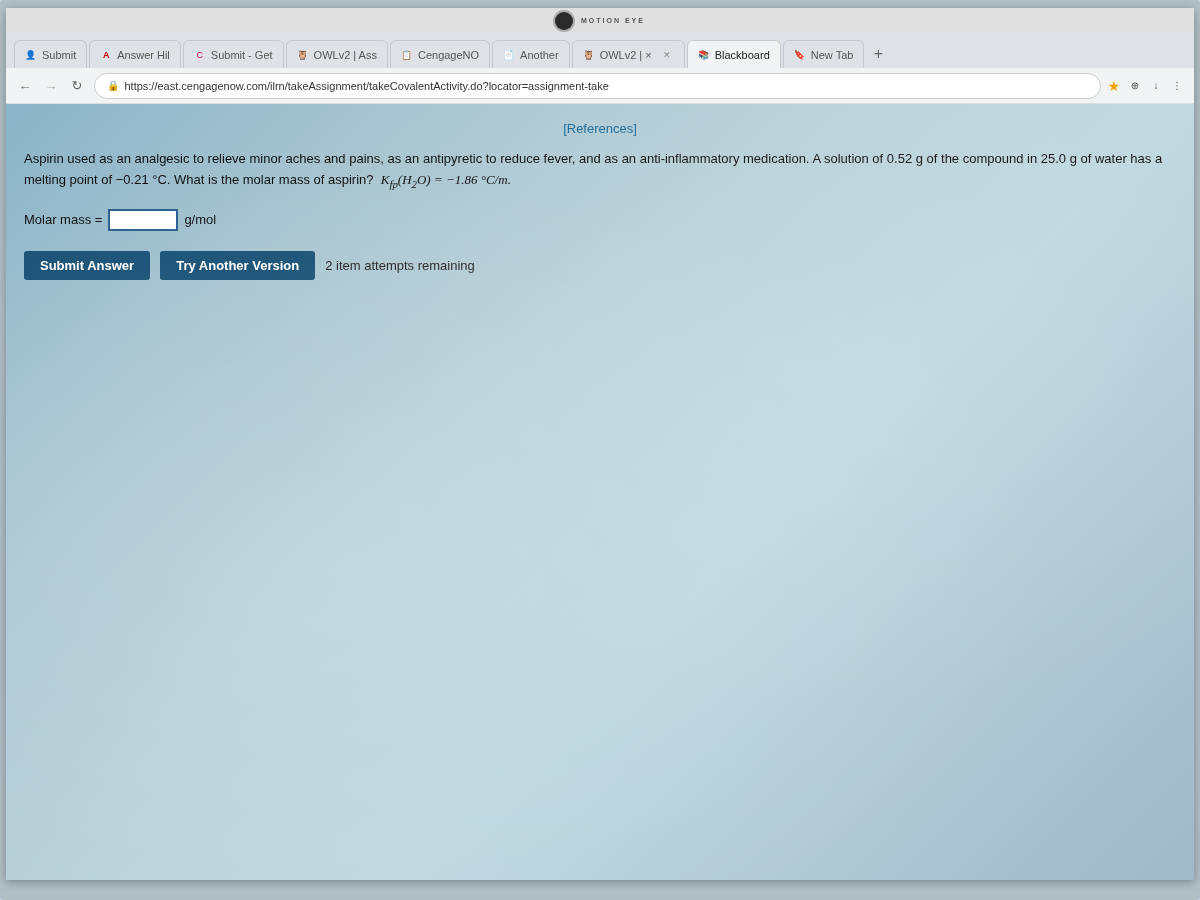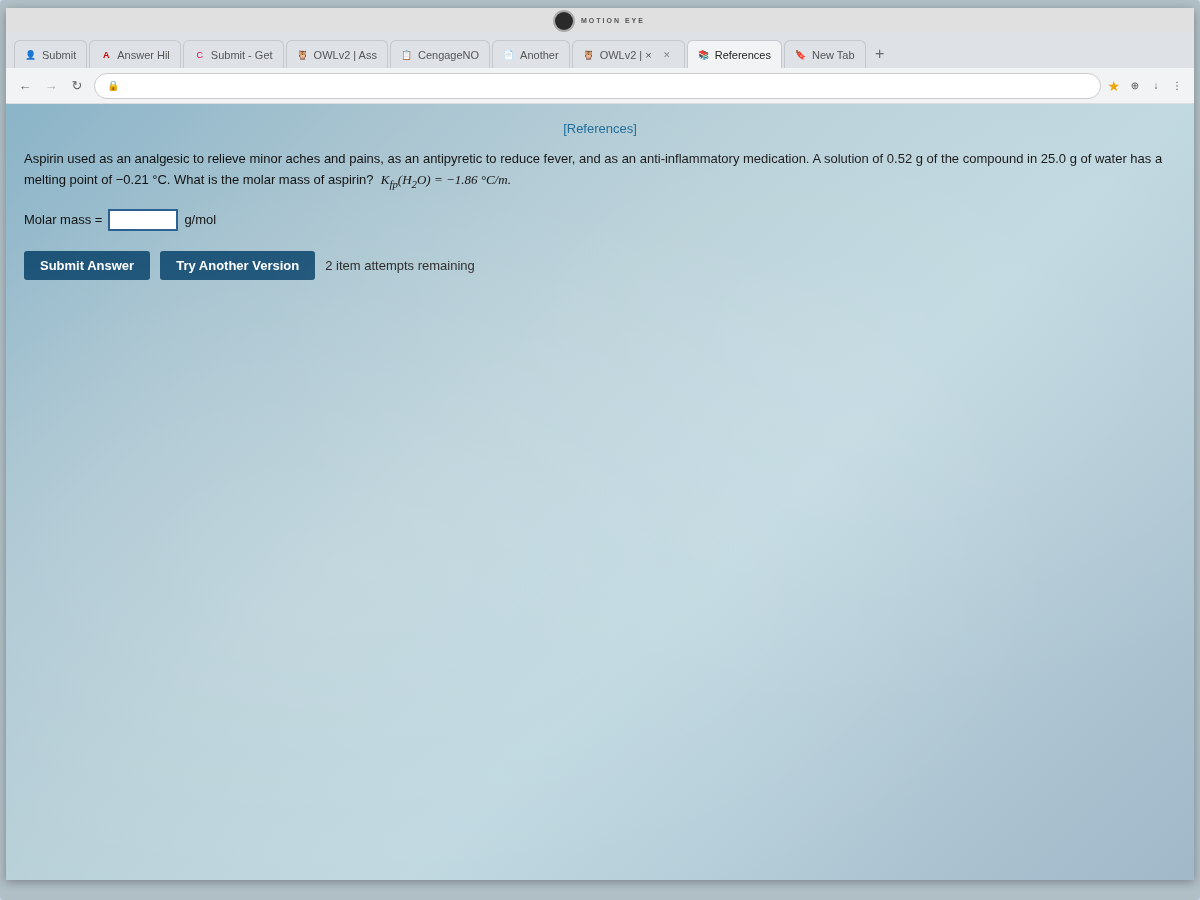--- a/index.html
+++ b/index.html
@@ -347,38 +347,39 @@
         <span class="tab-favicon">📄</span>
         <span>Another</span>
       </div>
       <div class="tab">
         <span class="tab-favicon">🦉</span>
         <span>OWLv2 | ×</span>
         <span class="tab-close">✕</span>
       </div>
       <div class="tab active">
         <span class="tab-favicon">📚</span>
-        <span>References</span>
+        <span>Blackboard</span>
       </div>
       <div class="tab">
         <span class="tab-favicon">🔖</span>
         <span>New Tab</span>
       </div>
       <div class="new-tab-btn">+</div>
     </div>
 
     <div class="address-bar">
       <div class="nav-buttons">
         <div class="nav-btn">←</div>
         <div class="nav-btn" style="color:#aaa;">→</div>
         <div class="nav-btn">↻</div>
       </div>
 
       <div class="url-bar">
         <span class="lock-icon">🔒</span>
+        <span class="url-text">https://east.cengagenow.com/ilrn/takeAssignment/takeCovalentActivity.do?locator=assignment-take</span>
       </div>
 
       <span class="star-btn">★</span>
 
       <div class="extensions-area">
         <div class="ext-btn">⊕</div>
         <div class="ext-btn">↓</div>
         <div class="ext-btn">⋮</div>
       </div>
     </div>

